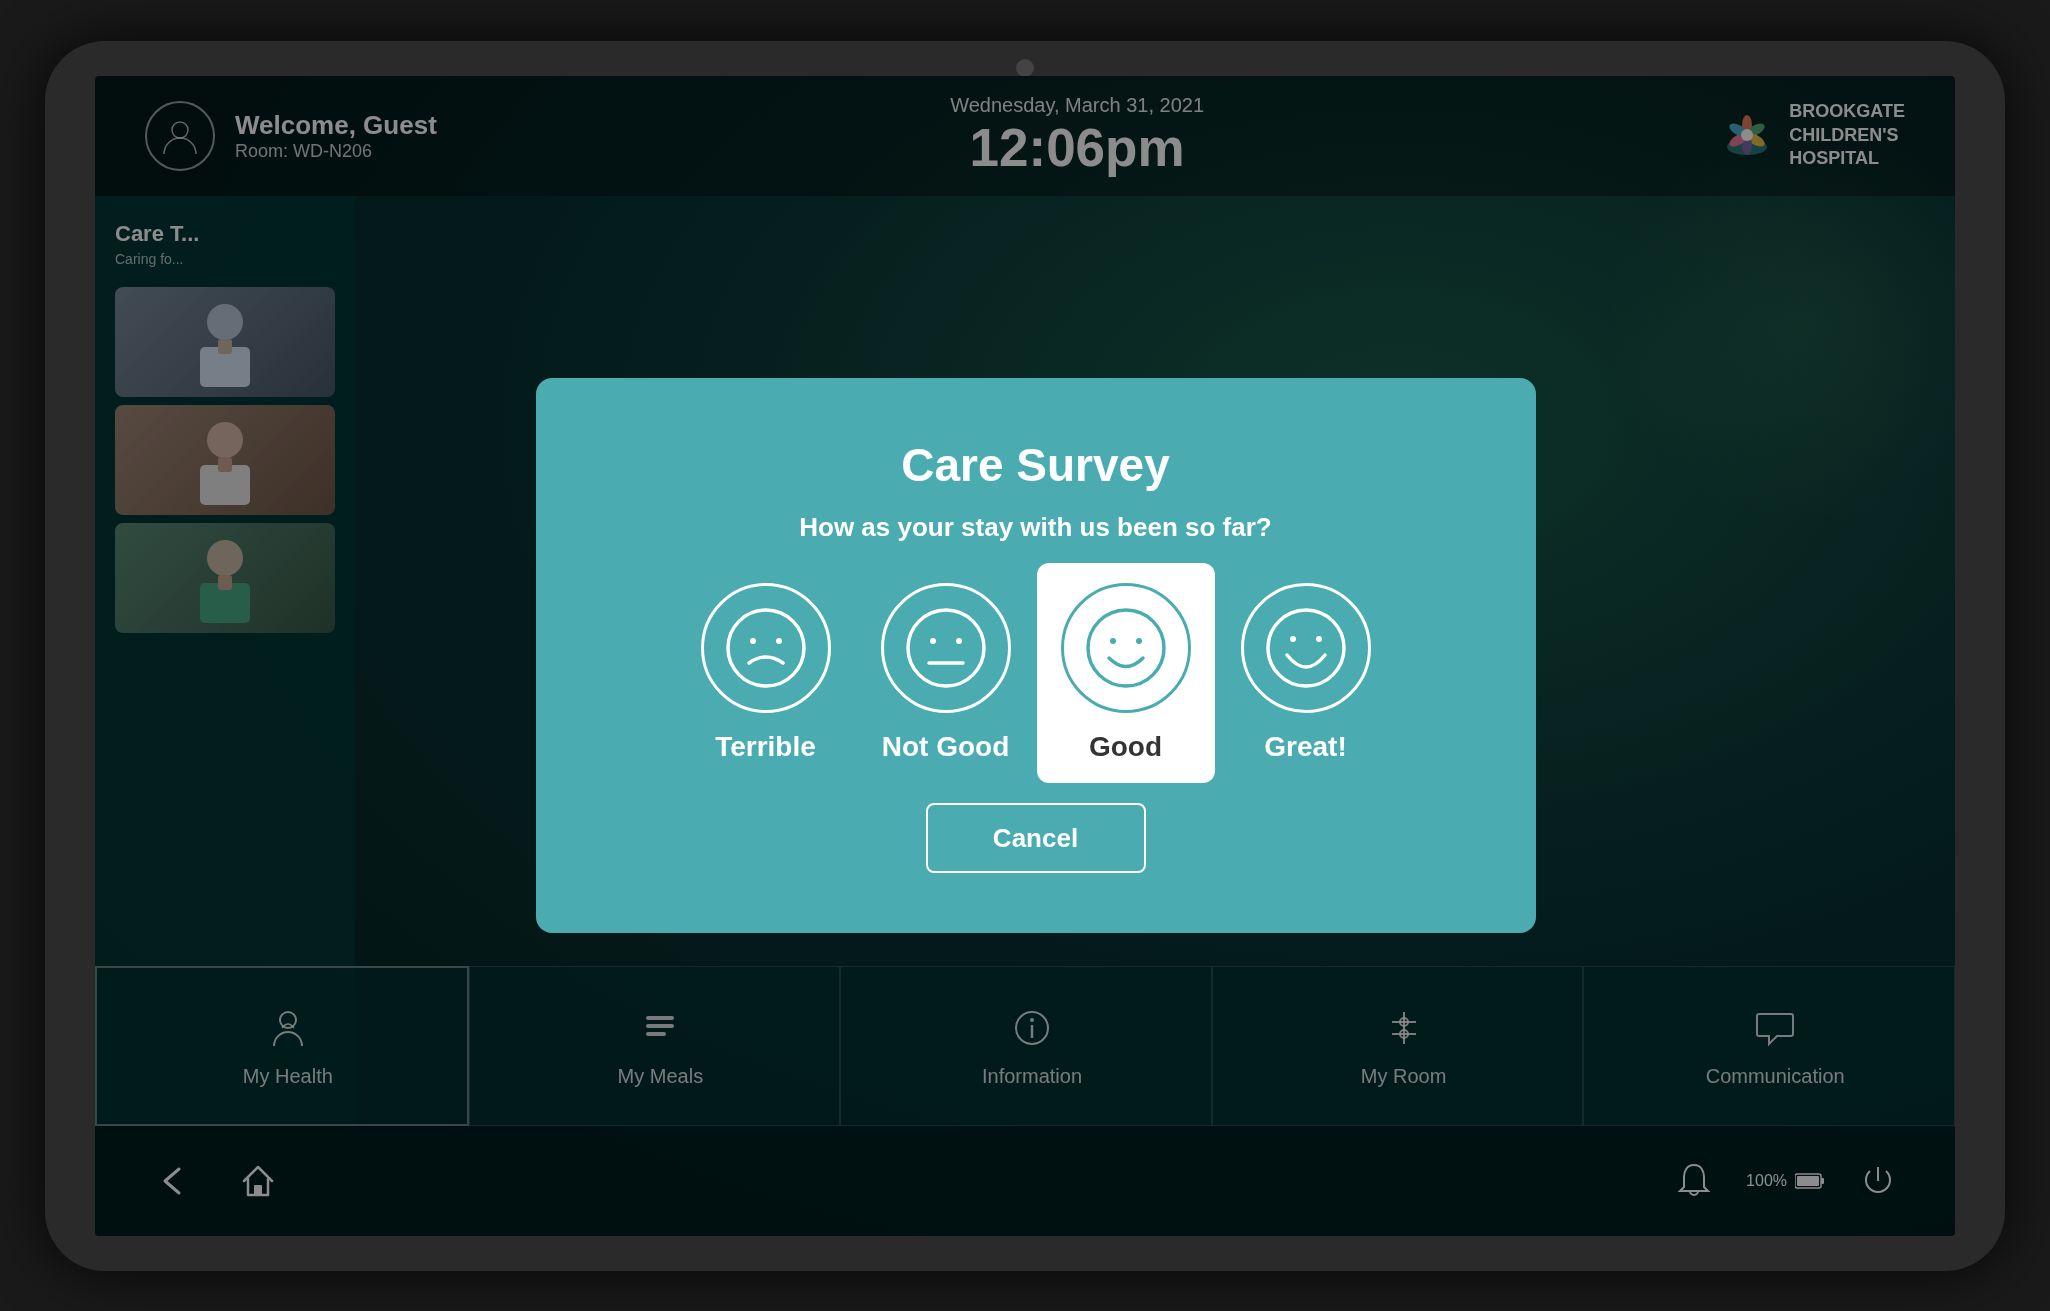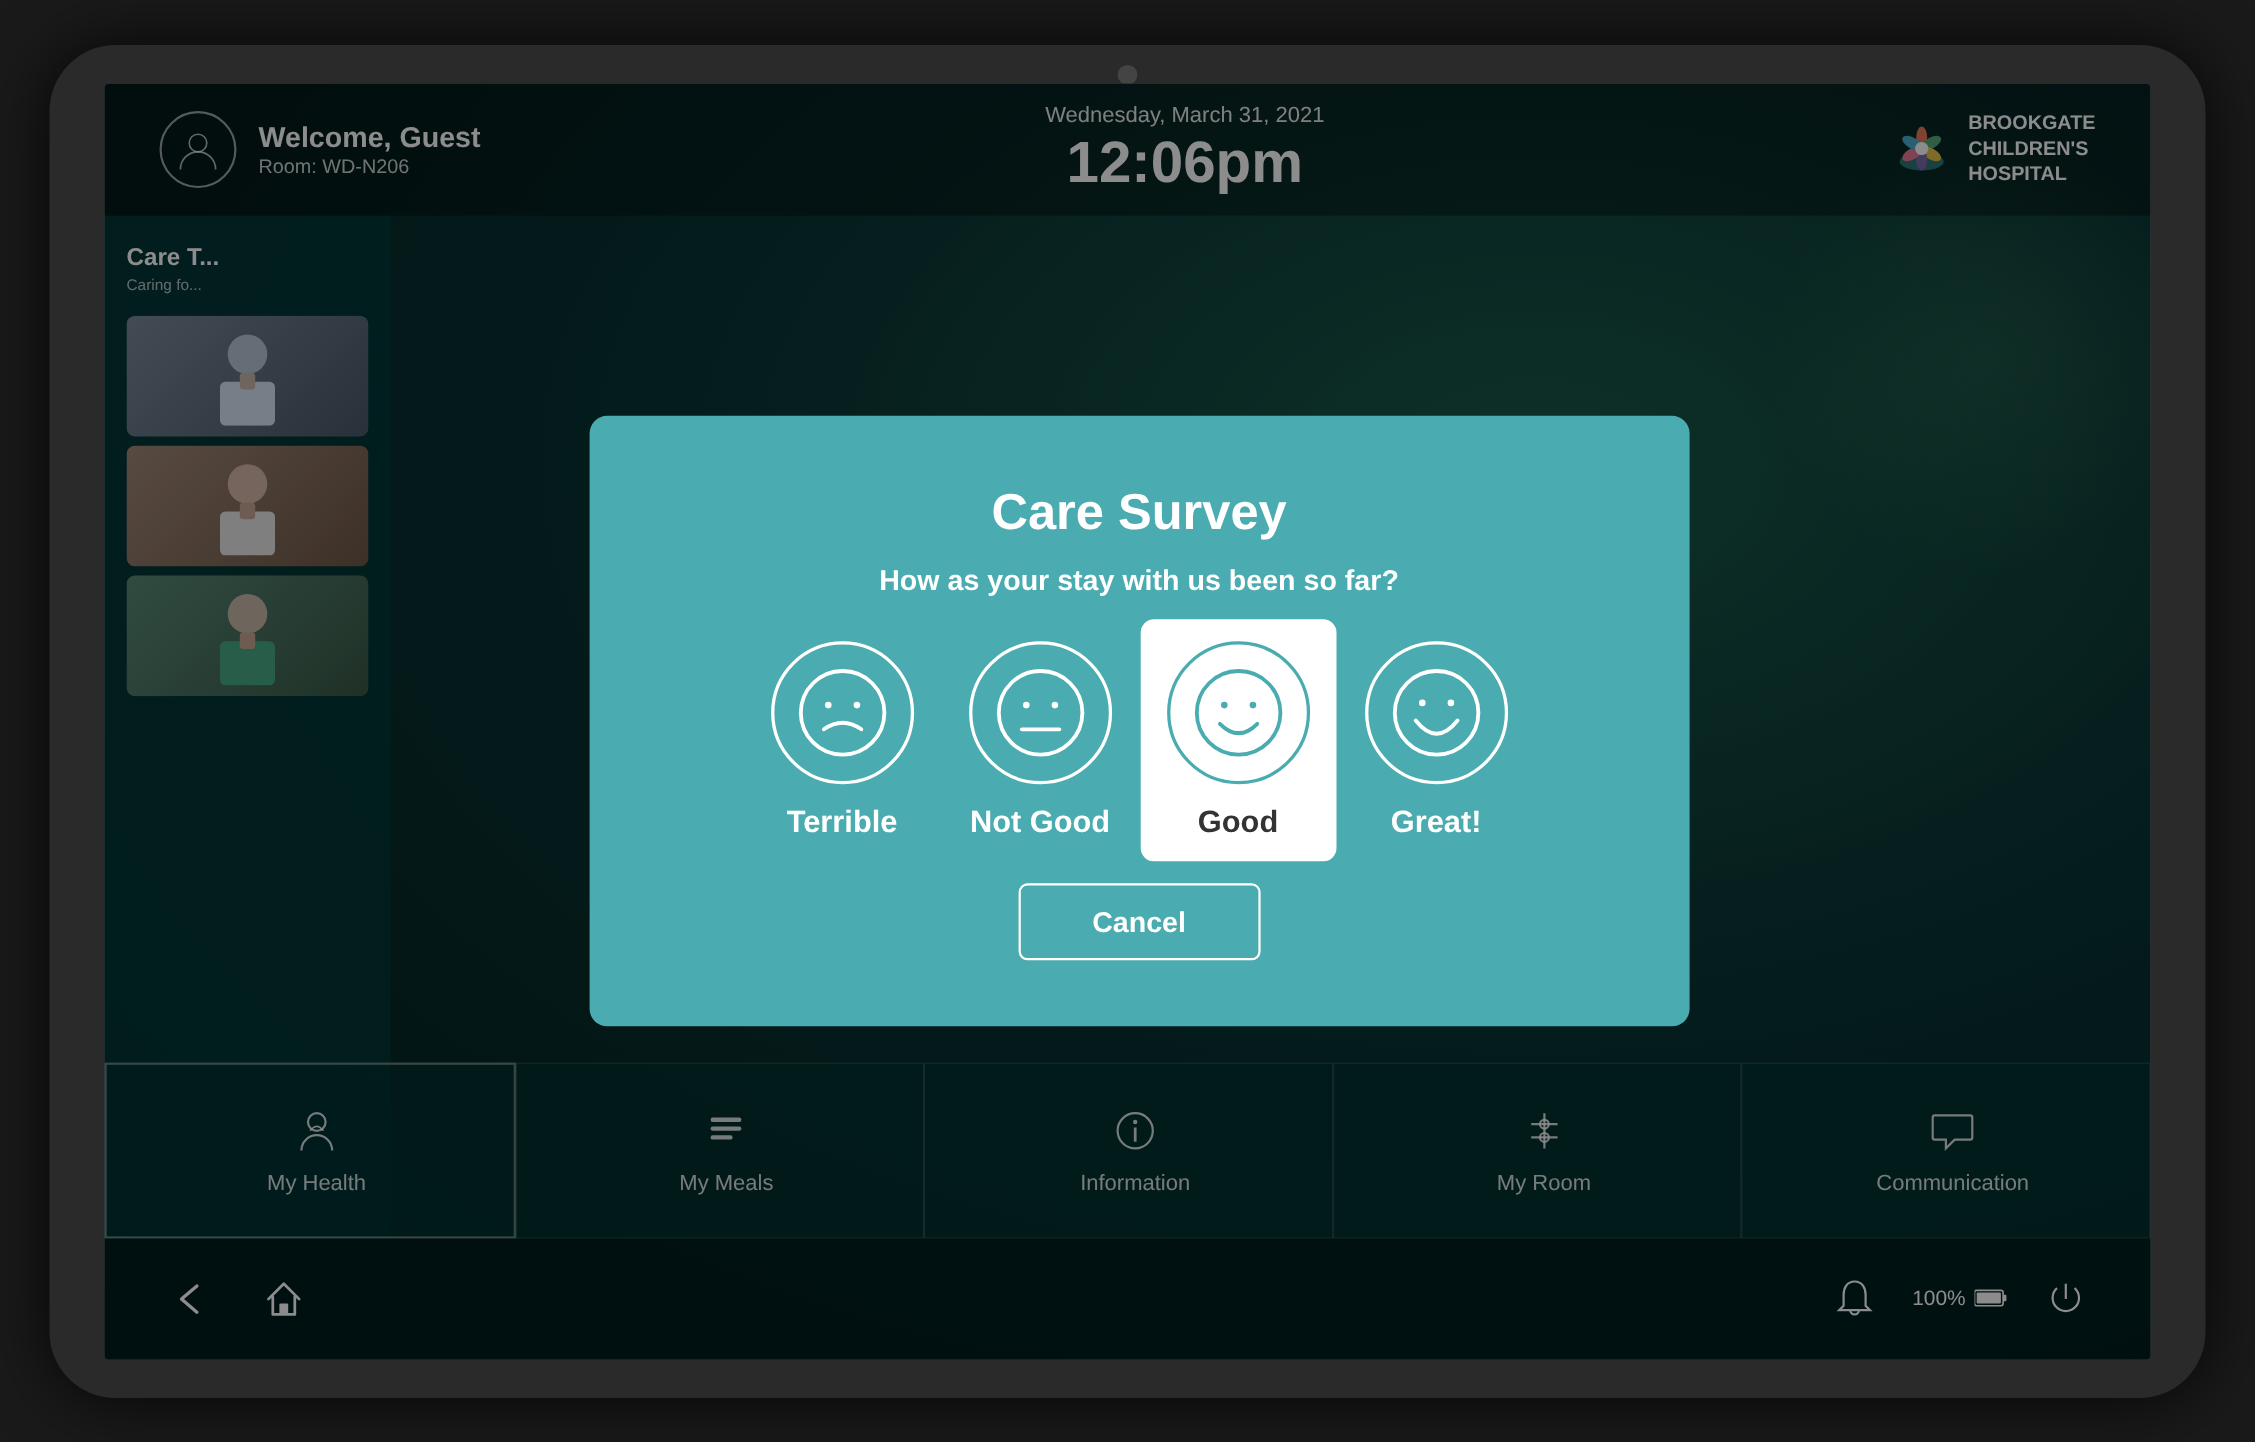--- a/index.html
+++ b/index.html
@@ -36,21 +36,21 @@
       border-radius: 50%;
       background: #444;
     }
 
     .tablet-screen {
       width: 1860px;
       height: 1160px;
       border-radius: 4px;
       overflow: hidden;
       position: relative;
-      background: #404040;
+      background: #6d28d9;
     }
 
     
     .bg-layer {
       position: absolute;
       inset: 0;
       background: radial-gradient(ellipse at 70% 30%, #1a5a4a 0%, #0a3535 40%, #051e1e 100%);
       z-index: 0;
     }
 
@@ -321,23 +321,23 @@
 
     .footer-right {
       display: flex;
       align-items: center;
       gap: 25px;
       color: white;
     }
 
     .battery-info {
       display: flex;
-      align-items: flex-start;
+      align-items: center;
       gap: 8px;
-      font-size: 19px;
+      font-size: 16px;
     }
 
     
     .modal-overlay {
       position: absolute;
       inset: 0;
       background: rgba(0,0,0,0.45);
       z-index: 100;
       display: flex;
       align-items: center;

